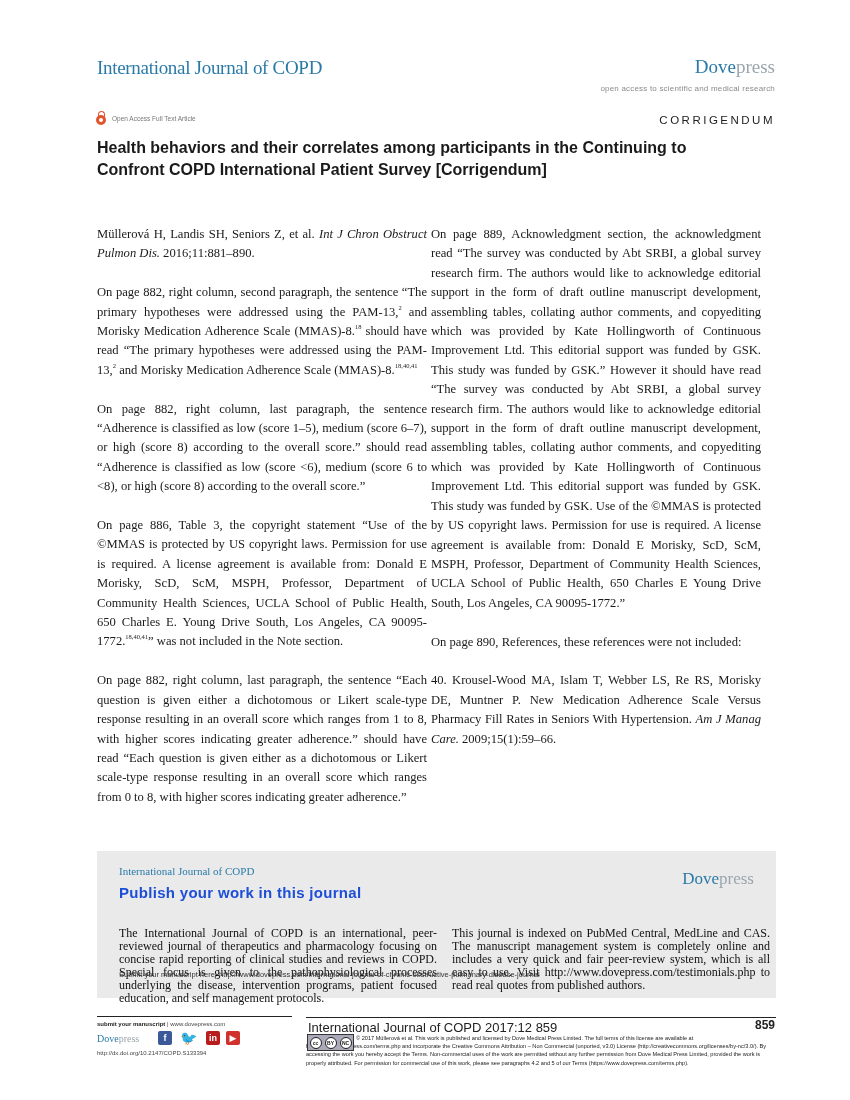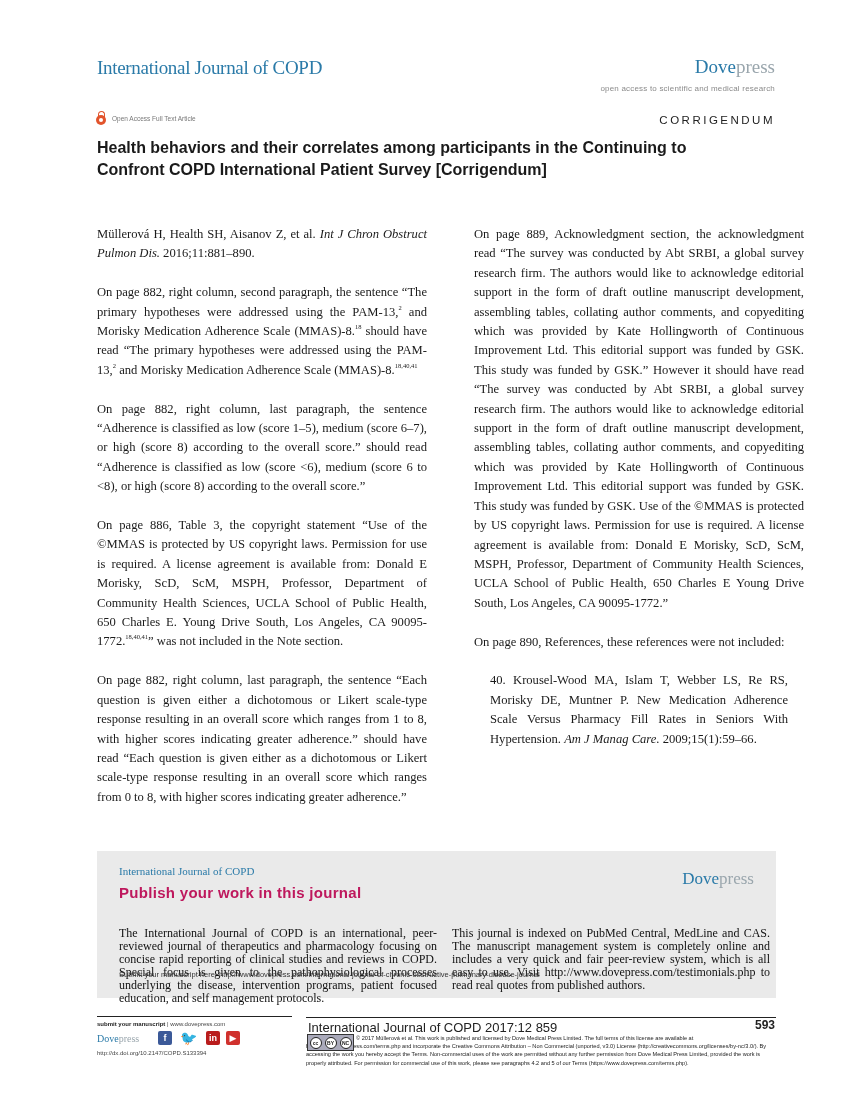--- a/index.html
+++ b/index.html
@@ -19,28 +19,28 @@
   .oa-icon .lock { position: absolute; left: 0; bottom: 0; width: 10px; height: 10px; border-radius: 50%; background: #e2542c; }
   .oa-icon .shackle { position: absolute; left: 2px; top: 0; width: 5px; height: 6px; border: 1.5px solid #e2542c; border-bottom: none; border-radius: 4px 4px 0 0; }
   .oa-icon .dot { position: absolute; left: 3px; bottom: 3px; width: 4px; height: 4px; border-radius: 50%; background: #fff; }
 
   #article-type { right: 75px; top: 114px; font-size: 11.5px; letter-spacing: 2.5px; color: #222; margin-left: 32px; }
 
   #article-title { left: 97px; top: 137px; width: 620px; font-size: 16px; font-weight: bold; line-height: 22px; color: #1a1a1a; }
 
   .col { position: absolute; top: 225px; width: 330px; font-size: 12.6px; line-height: 19.4px; text-align: justify; }
   #col-left { left: 97px; }
-  #col-right { left: 474px; }
+  #col-right { left: 431px; }
   .col p { margin: 0 0 19.4px 0; }
-  .col p.ref { margin: 16px; }
+  .col p.ref { margin: 0; }
   sup { font-size: 6.5px; line-height: 0; vertical-align: 6px; }
 
   #promo { left: 97px; top: 851px; width: 679px; height: 147px; background: #eaeaea; }
   #promo-journal { left: 22px; top: 14px; font-size: 11px; color: #2a7aa8; }
-  #promo-heading { left: 22px; top: 33px; font-size: 15px; font-weight: bold; color: #be185d; letter-spacing: 0.3px; }
+  #promo-heading { left: 22px; top: 33px; font-size: 15px; font-weight: bold; color: #1d4ed8; letter-spacing: 0.3px; }
   #promo-brand { right: 22px; top: 18px; font-size: 17px; }
   #promo-brand .dove { color: #2a7aa8; }
   #promo-brand .press { color: #9aa6ad; }
   .promo-text { position: absolute; top: 58px; width: 318px; font-size: 12px; line-height: 13px; text-align: justify; color: #111; margin-top: 18px; }
   #promo-left { left: 22px; }
   #promo-right { left: 355px; }
   #promo-submit { left: 22px; top: 119px; font-size: 7.5px; color: #333; white-space: nowrap; }
 
   #footer-rule-left { left: 97px; top: 1016px; width: 195px; height: 1px; background: #222; }
   #footer-rule-right { left: 306px; top: 1017px; width: 470px; height: 1px; background: #222; }
@@ -75,21 +75,21 @@
       <span class="lock"></span>
       <span class="dot"></span>
     </span>
   <span>Open Access Full Text Article</span>
 </div>
 <div id="article-type" class="abs sans">CORRIGENDUM</div>
 
 <h1 id="article-title" class="abs sans" style="margin:0">Health behaviors and their correlates among participants in the Continuing to Confront COPD International Patient Survey [Corrigendum]</h1>
 
 <div id="col-left" class="col serif">
-  <p><span>Müllerová H, Health SH, Aisanov Z, et al. </span><i>Int J Chron Obstruct Pulmon Dis.</i><span> 2016;11:881–890.</span></p>
+  <p><span>Müllerová H, Landis SH, Seniors Z, et al. </span><i>Int J Chron Obstruct Pulmon Dis.</i><span> 2016;11:881–890.</span></p>
   <p><span>On page 882, right column, second paragraph, the sentence “The primary hypotheses were addressed using the PAM-13,</span><sup>2</sup><span> and Morisky Medication Adherence Scale (MMAS)-8.</span><sup>18</sup><span> should have read “The primary hypotheses were addressed using the PAM-13,</span><sup>2</sup><span> and Morisky Medication Adherence Scale (MMAS)-8.</span><sup>18,40,41</sup></p>
   <p>On page 882, right column, last paragraph, the sentence “Adherence is classified as low (score 1–5), medium (score 6–7), or high (score 8) according to the overall score.” should read “Adherence is classified as low (score &lt;6), medium (score 6 to &lt;8), or high (score 8) according to the overall score.”</p>
   <p><span>On page 886, Table 3, the copyright statement “Use of the ©MMAS is protected by US copyright laws. Permission for use is required. A license agreement is available from: Donald E Morisky, ScD, ScM, MSPH, Professor, Department of Community Health Sciences, UCLA School of Public Health, 650 Charles E. Young Drive South, Los Angeles, CA 90095-1772.</span><sup>18,40,41</sup><span>” was not included in the Note section.</span></p>
   <p>On page 882, right column, last paragraph, the sentence “Each question is given either a dichotomous or Likert scale-type response resulting in an overall score which ranges from 1 to 8, with higher scores indicating greater adherence.” should have read “Each question is given either as a dichotomous or Likert scale-type response resulting in an overall score which ranges from 0 to 8, with higher scores indicating greater adherence.”</p>
 </div>
 
 <div id="col-right" class="col serif">
   <p>On page 889, Acknowledgment section, the acknowledgment read “The survey was conducted by Abt SRBI, a global survey research firm. The authors would like to acknowledge editorial support in the form of draft outline manuscript development, assembling tables, collating author comments, and copyediting which was provided by Kate Hollingworth of Continuous Improvement Ltd. This editorial support was funded by GSK. This study was funded by GSK.” However it should have read “The survey was conducted by Abt SRBI, a global survey research firm. The authors would like to acknowledge editorial support in the form of draft outline manuscript development, assembling tables, collating author comments, and copyediting which was provided by Kate Hollingworth of Continuous Improvement Ltd. This editorial support was funded by GSK. This study was funded by GSK. Use of the ©MMAS is protected by US copyright laws. Permission for use is required. A license agreement is available from: Donald E Morisky, ScD, ScM, MSPH, Professor, Department of Community Health Sciences, UCLA School of Public Health, 650 Charles E Young Drive South, Los Angeles, CA 90095-1772.”</p>
   <p>On page 890, References, these references were not included:</p>
   <p class="ref"><span>40. Krousel-Wood MA, Islam T, Webber LS, Re RS, Morisky DE, Muntner P. New Medication Adherence Scale Versus Pharmacy Fill Rates in Seniors With Hypertension. </span><i>Am J Manag Care.</i><span> 2009;15(1):59–66.</span></p>
@@ -108,19 +108,19 @@
 <div id="footer-rule-right" class="abs"></div>
 <div id="submit-line" class="abs sans"><b>submit your manuscript</b> | <span>www.dovepress.com</span></div>
 <div id="footer-brand" class="abs serif"><span class="dove">Dove</span><span class="press">press</span></div>
 <div id="fb" class="social sans">f</div>
 <div id="tw" class="social sans">🐦</div>
 <div id="li" class="social sans">in</div>
 <div id="yt" class="social sans">▶</div>
 <div id="doi" class="abs sans">http://dx.doi.org/10.2147/COPD.S133394</div>
 
 <div id="footer-citation" class="abs sans">International Journal of COPD 2017:12 859</div>
-<div id="page-number" class="abs sans">593</div>
+<div id="page-number" class="abs sans">859</div>
 <div id="license" class="abs sans">© 2017 Müllerová et al. This work is published and licensed by Dove Medical Press Limited. The full terms of this license are available at https://www.dovepress.com/terms.php and incorporate the Creative Commons Attribution – Non Commercial (unported, v3.0) License (http://creativecommons.org/licenses/by-nc/3.0/). By accessing the work you hereby accept the Terms. Non-commercial uses of the work are permitted without any further permission from Dove Medical Press Limited, provided the work is properly attributed. For permission for commercial use of this work, please see paragraphs 4.2 and 5 of our Terms (https://www.dovepress.com/terms.php).</div>
 <div id="cc-badge" class="abs sans">
   <span>cc</span>
   <span>BY</span>
   <span>NC</span>
 </div>
 
 </body></html>

